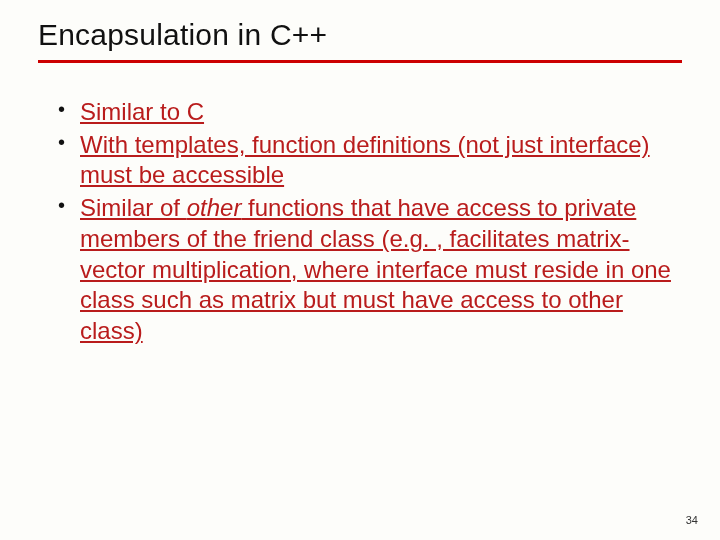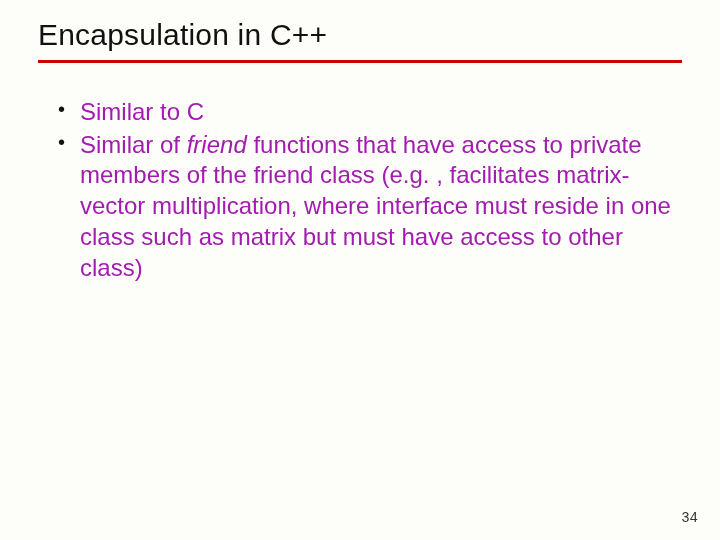--- a/index.html
+++ b/index.html
@@ -36,49 +36,51 @@
     list-style: none;
     margin: 0;
     padding: 0 0 0 20px;
   }
   ul.bullets > li {
     position: relative;
     font-size: 24px;
     line-height: 1.28;
     padding-left: 22px;
     margin-bottom: 2px;
-    color: #a21caf;
+    color: #b91c1c;
+    text-decoration: underline;
   }
   ul.bullets > li::before {
     content: "•";
     position: absolute;
     left: 0;
     top: 0;
     font-size: 20px;
     color: #111;
   }
   .friend {
     font-style: italic;
   }
   .pagenum {
     position: absolute;
     right: 22px;
     bottom: 14px;
-    font-size: 14px;
+    font-size: 11px;
     color: #333;
-    font-family: Liberation Mono, monospace;
+    font-family: Liberation Sans, sans-serif;
     margin-left: 13px;
   }
 </style>
 </head>
 <body>
 
 <div class="slide">
   <h1 class="title">Encapsulation in C++</h1>
   <hr class="rule">
   <ul class="bullets">
     <li>Similar to C</li>
+    <li>With templates, function definitions (not just interface) must be accessible</li>
     <li>
-      <span>Similar of </span><span class="friend">friend</span><span> functions that have access to private members of the friend class (e.g. , facilitates matrix-vector multiplication, where interface must reside in one class such as matrix but must have access to other class)</span>
+      <span>Similar of </span><span class="friend">other</span><span> functions that have access to private members of the friend class (e.g. , facilitates matrix-vector multiplication, where interface must reside in one class such as matrix but must have access to other class)</span>
     </li>
   </ul>
   <div class="pagenum">34</div>
 </div>
 
 </body></html>

